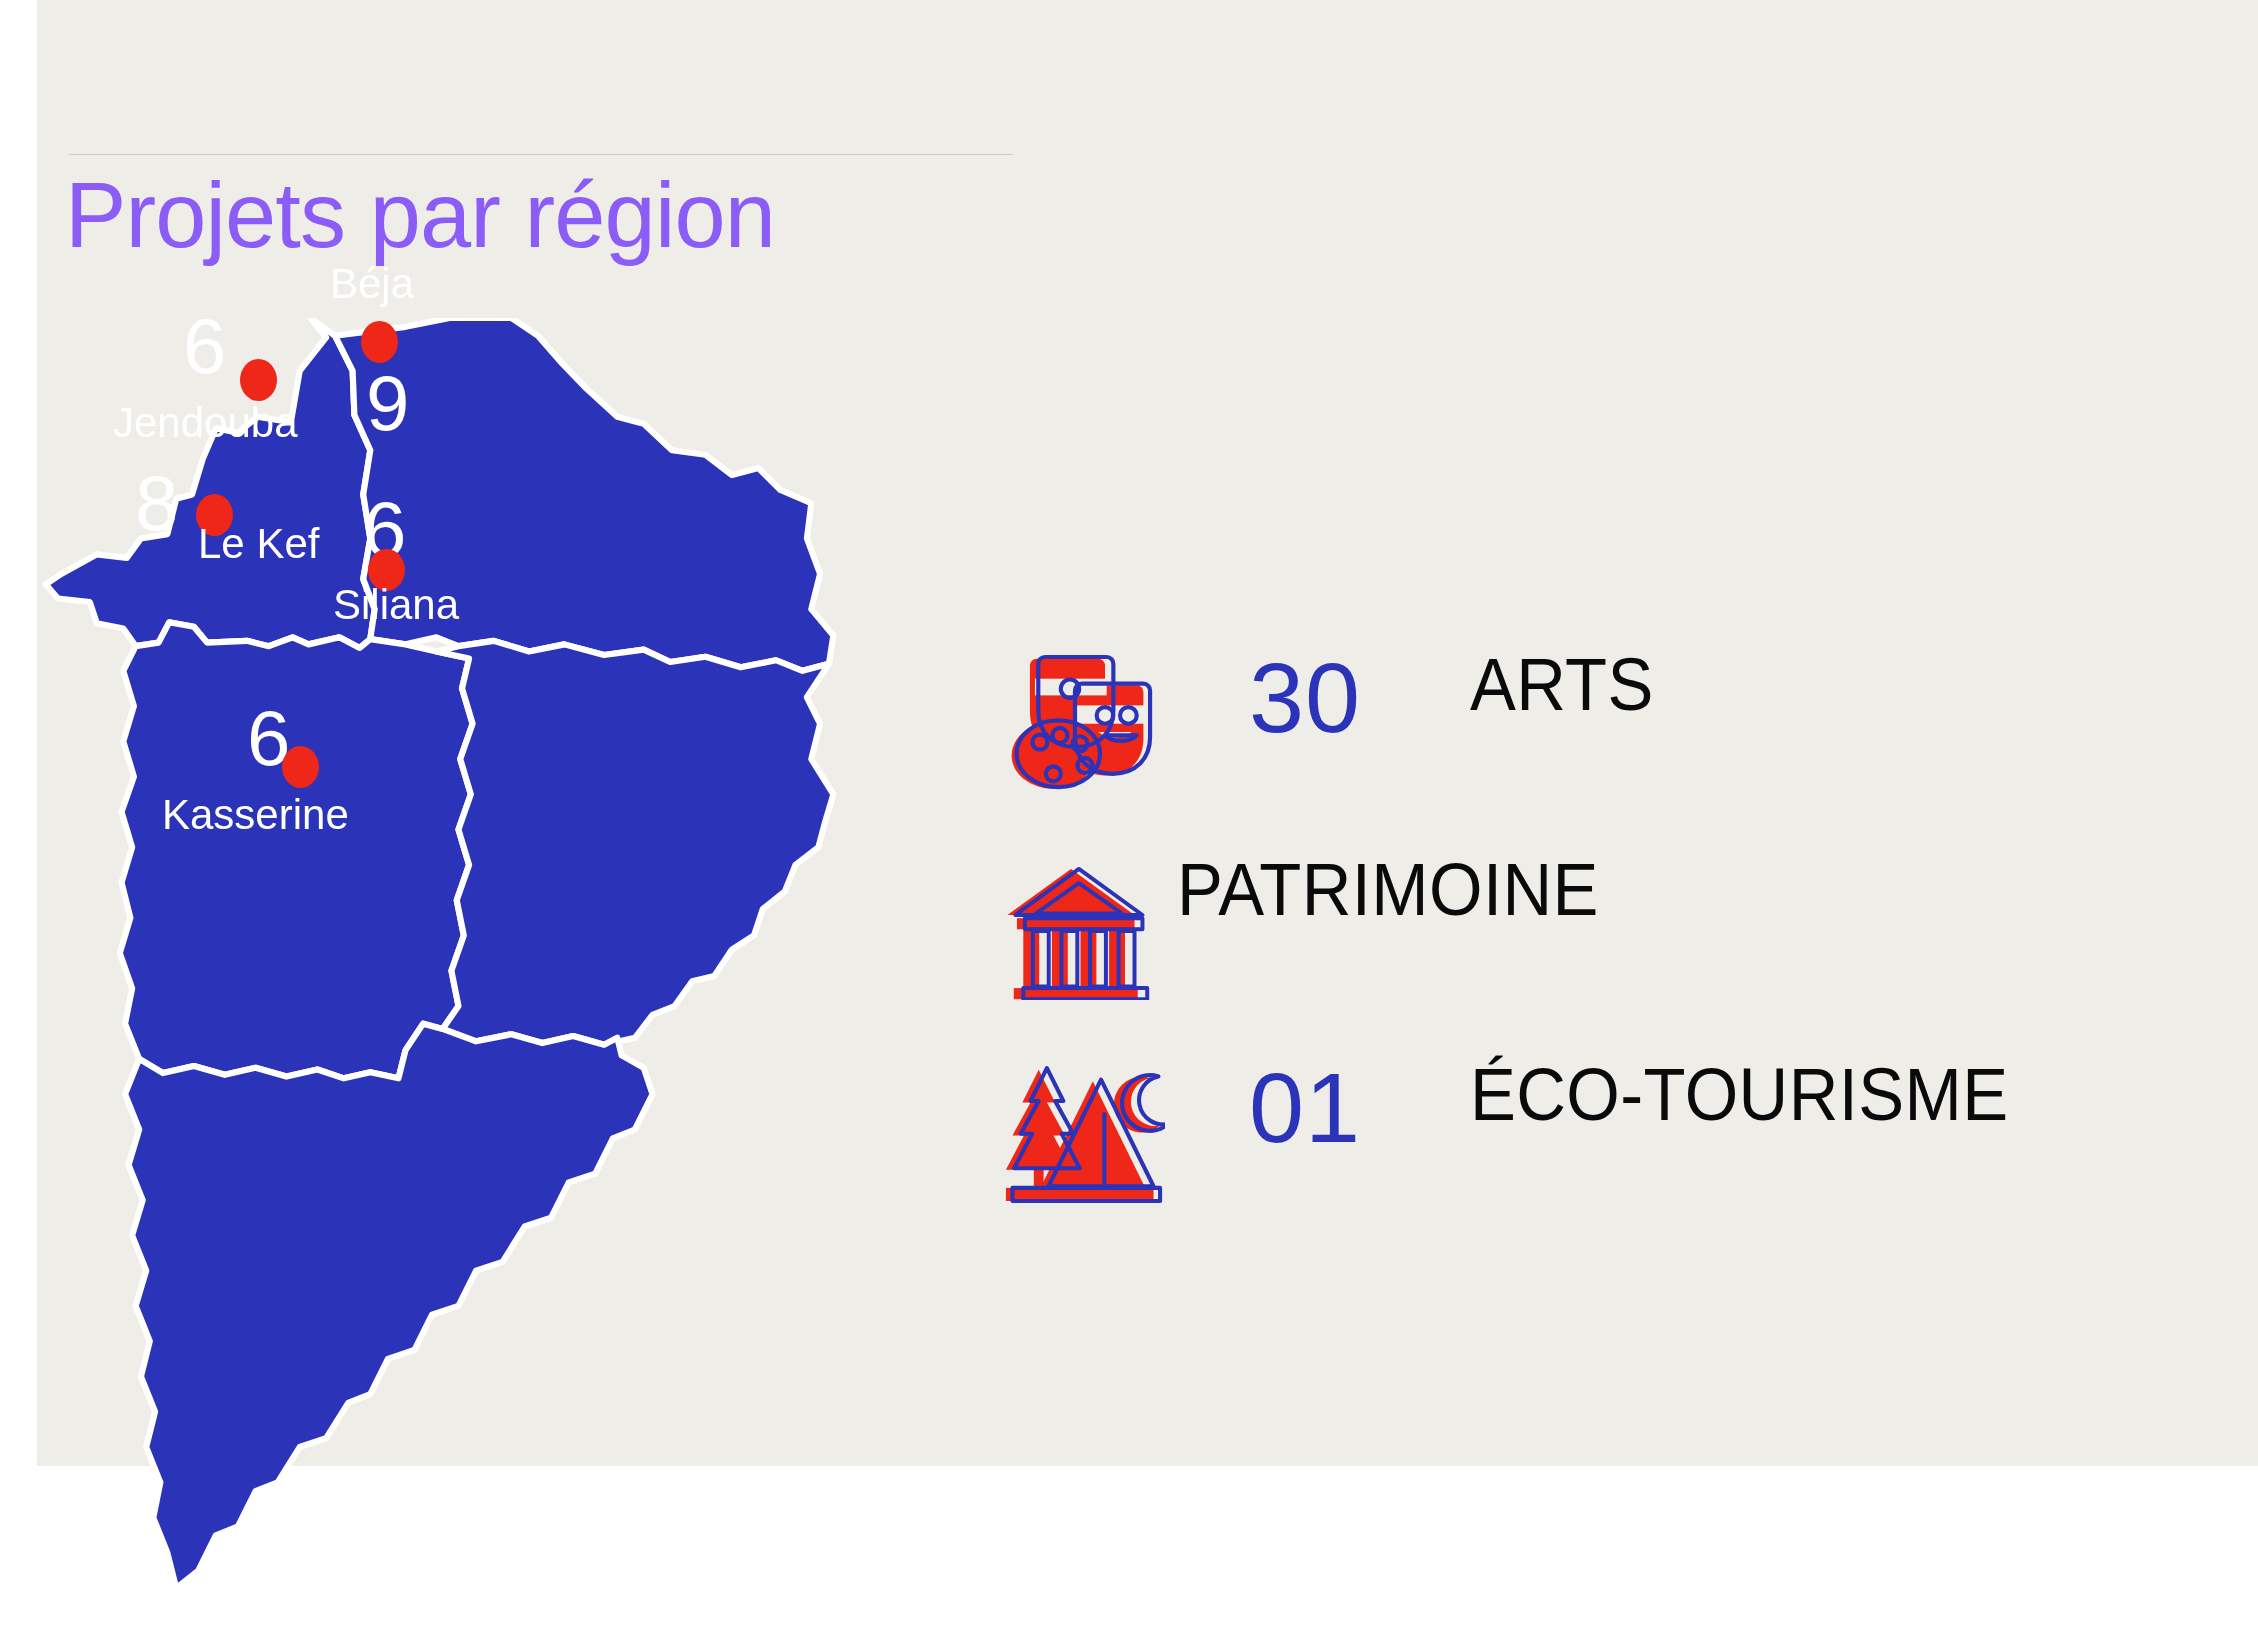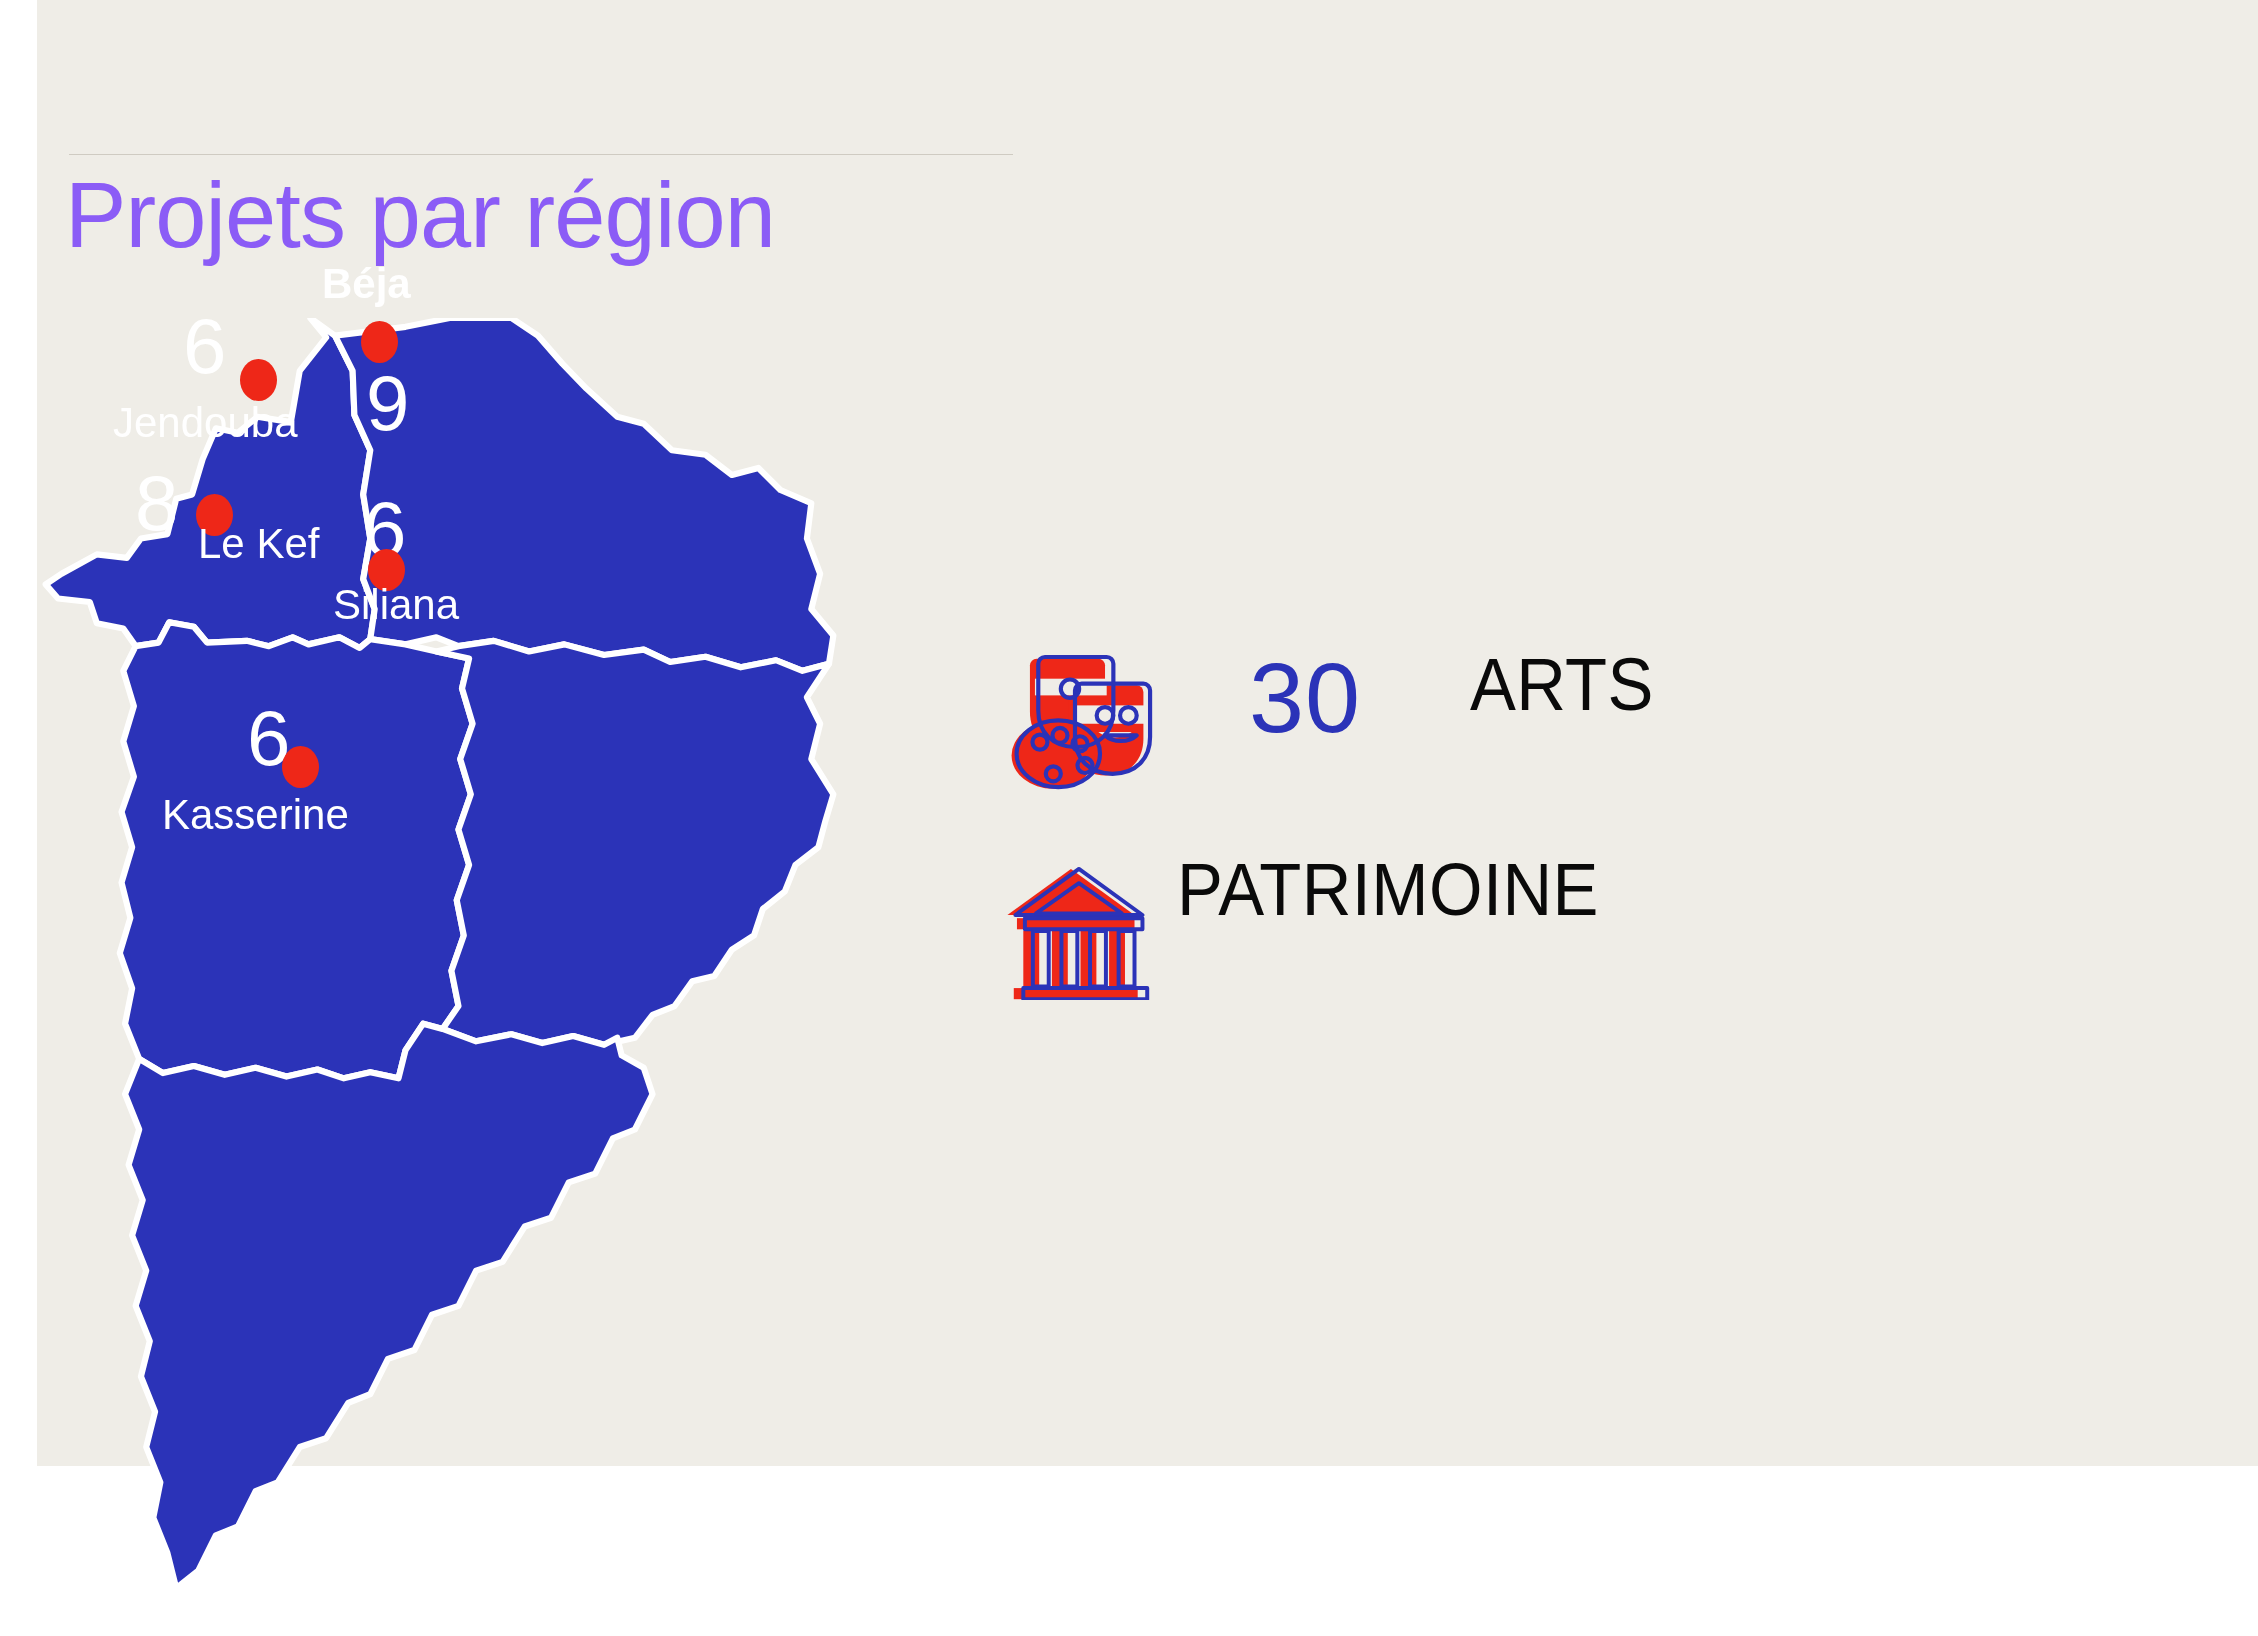--- a/index.html
+++ b/index.html
@@ -200,21 +200,21 @@
              L 645 824 L 610 814 L 575 822 L 540 812 L 500 820 L 462 806
              L 440 800 L 420 830 L 412 862 L 380 855 L 350 862 L 320 852
              L 285 860 L 250 850 L 215 858 L 180 848 L 145 856 Z"></path>
       </g>
     </svg>
 
     <div class="map-count" style="left:148px; top:-10.6px;">6</div>
     <div class="map-dot" style="left:205px; top:41px;"></div>
     <div class="map-label" style="left:78px; top:84px;">Jendouba</div>
 
-    <div class="map-label" style="left:287px; top:-55px;font-weight:bold;">Béja</div>
+    <div class="map-label" style="left:295px; top:-55px;">Béja</div>
     <div class="map-dot" style="left:326px; top:2.6px;"></div>
     <div class="map-count" style="left:331px; top:46px;">9</div>
 
     <div class="map-count" style="left:100px; top:146px;">8</div>
     <div class="map-dot" style="left:161px; top:176px;"></div>
     <div class="map-label" style="left:163px; top:205px;text-align:right;">Le Kef</div>
 
     <div class="map-count" style="left:328px; top:172px;">6</div>
     <div class="map-dot" style="left:333px; top:231px;"></div>
     <div class="map-label" style="left:282px; top:266px;margin-left:16px;">Siliana</div>
@@ -282,16 +282,41 @@
             <rect x="76" y="88" width="20" height="70"></rect>
             <rect x="112" y="88" width="20" height="70"></rect>
             <rect x="148" y="88" width="20" height="70"></rect>
             <rect x="28" y="160" width="156" height="14"></rect>
           </g>
         </svg>
       </div>
       <div class="legend-label">PATRIMOINE</div>
     </div>
 
+    <div class="legend-row">
+      <div class="legend-icon">
+        <svg viewBox="0 0 200 175" width="164" height="144" xmlns="http://www.w3.org/2000/svg">
+          <g fill="#EE2718">
+
+            <path d="M46 8 L66 48 L56 48 L78 88 L64 88 L86 130 L6 130 L28 88 L14 88 L36 48 L26 48 Z"></path>
+            <rect x="40" y="128" width="12" height="26"></rect>
+
+            <path d="M112 22 L176 152 L48 152 Z"></path>
+
+            <path d="M182 18 a34 34 0 1 0 12 58 a27 27 0 1 1 -12 -58 z"></path>
+            <rect x="6" y="152" width="180" height="16"></rect>
+          </g>
+          <g fill="none" stroke="#2B33B8" stroke-width="5" stroke-linejoin="round">
+            <path d="M56 6 L76 46 L66 46 L88 86 L74 86 L96 128 L16 128 L38 86 L24 86 L46 46 L36 46 Z"></path>
+            <path d="M122 20 L186 150 L58 150 Z"></path>
+            <path d="M126 60 L126 150"></path>
+            <path d="M192 16 a34 34 0 1 0 12 58 a27 27 0 1 1 -12 -58 z"></path>
+            <rect x="14" y="152" width="180" height="16"></rect>
+          </g>
+        </svg>
+      </div>
+      <div class="legend-num">01</div>
+      <div class="legend-label">ÉCO-TOURISME</div>
+    </div>
 
   </div>
 </div>
 
 
 </body></html>

